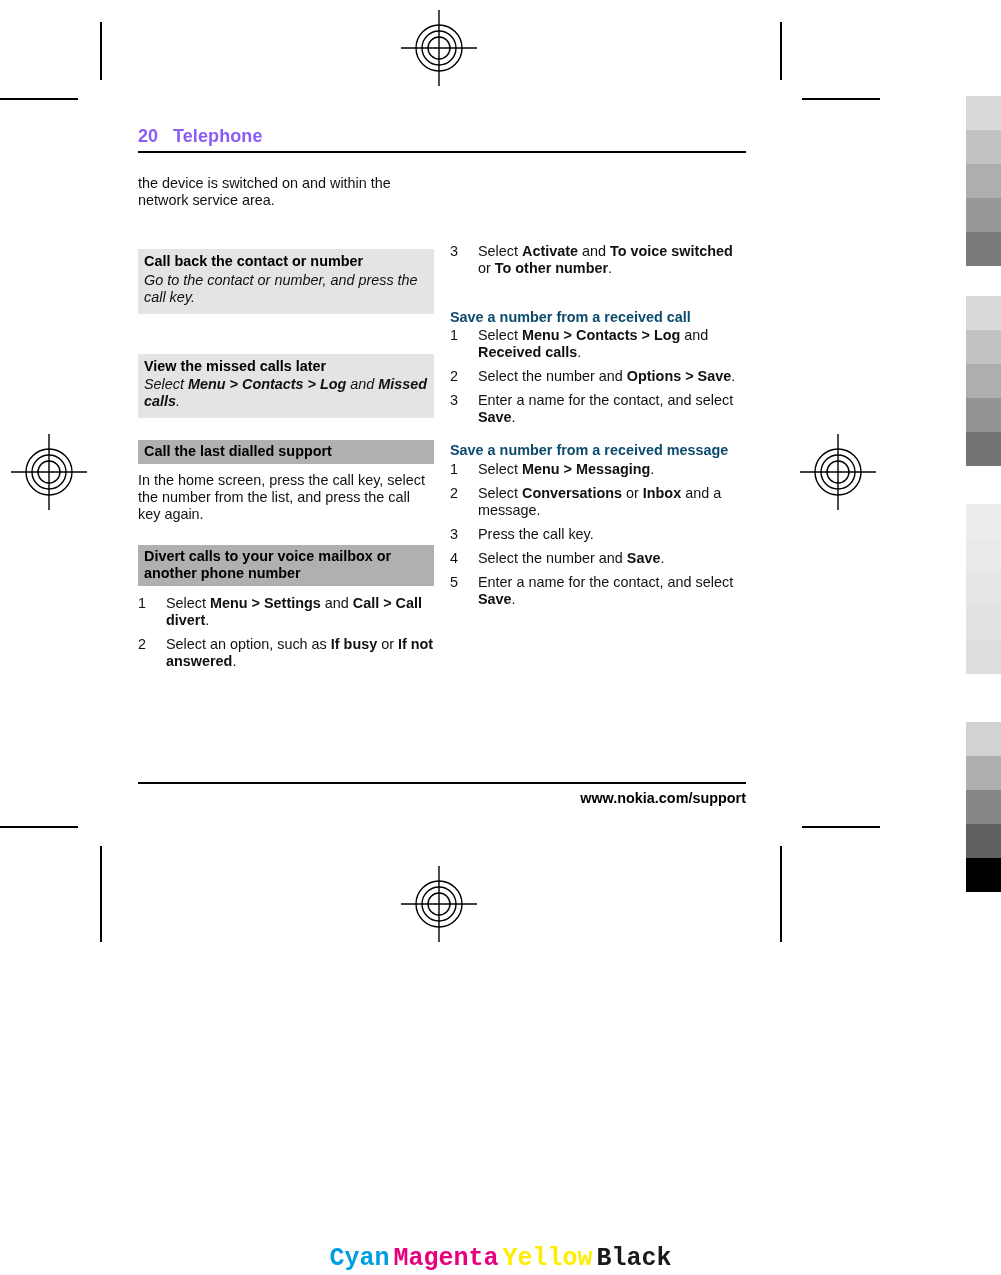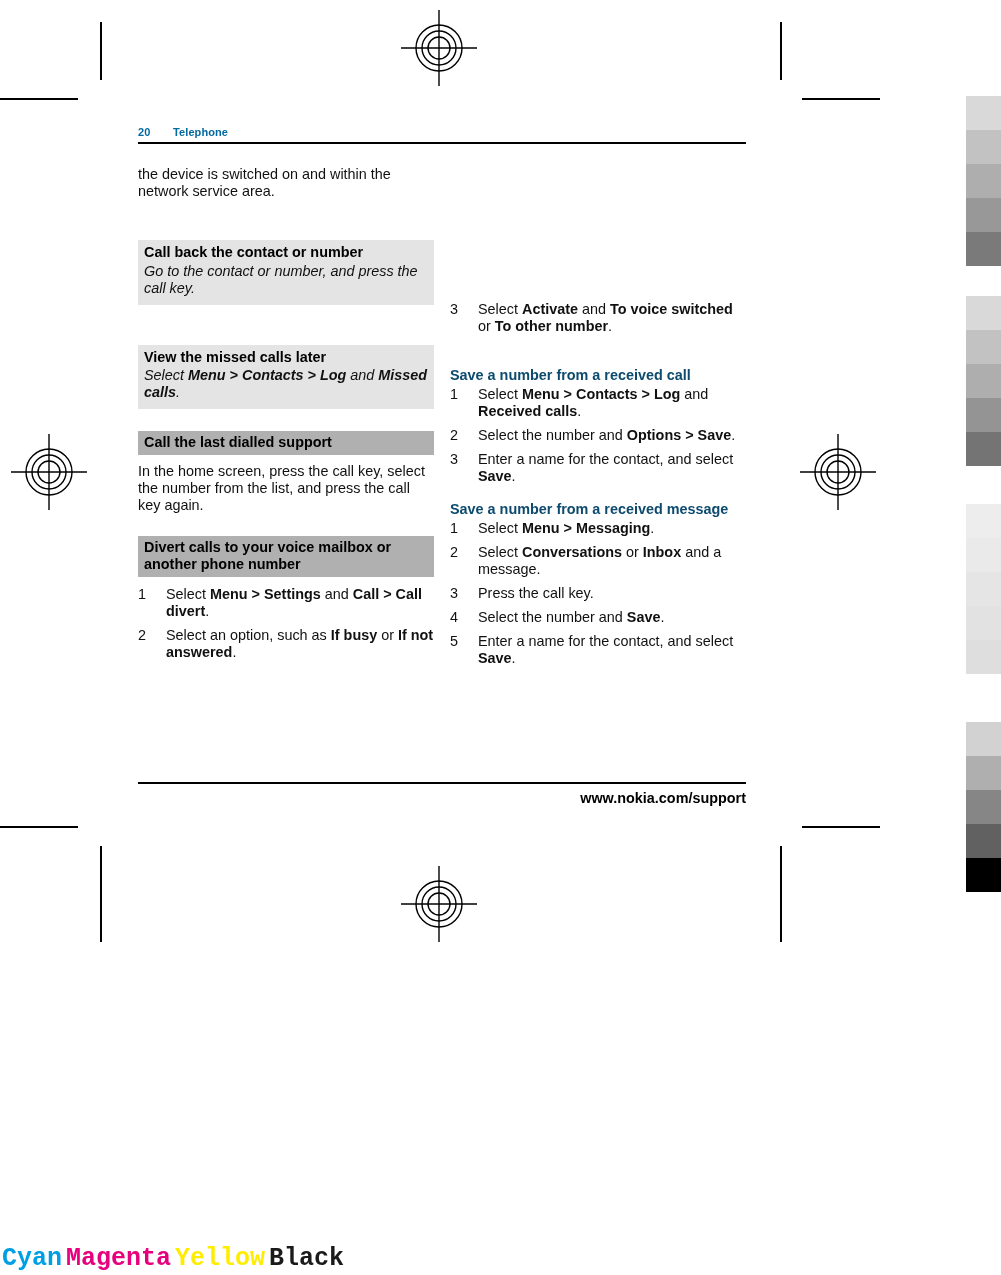--- a/index.html
+++ b/index.html
@@ -41,37 +41,37 @@
   .page {
     position: absolute;
     left: 138px;
     top: 126px;
     width: 608px;
   }
 
   .running-head {
     display: flex;
     align-items: baseline;
-    font-size: 11px;
-    font-weight: bold;
-    color: #0369a1;
+    font-size: 18px;
+    font-weight: bold;
+    color: #8b5cf6;
     letter-spacing: 0.1px;
     padding-bottom: 4px;
   }
   .running-head .pg { width: 35px; }
   .rule {
     border-top: 2px solid #000;
     width: 608px;
     margin-bottom: 22px;
   }
 
   .columns {
     display: flex;
     gap: 16px;
-    align-items: flex-end;
+    align-items: center;
   }
   .col { width: 296px; }
 
   
   p, .para {
     margin: 0 0 0 0;
     font-size: 14.4px;
     line-height: 1.18;
     color: #111;
   }
@@ -162,21 +162,21 @@
     color: #000;
     padding-top: 6px;
   }
 
   
   .cmyk {
     position: absolute;
     left: 0;
     top: 1244px;
     width: 1001px;
-    text-align: left;
+    text-align: center;
     font-family: "Liberation Mono", "DejaVu Sans Mono", monospace;
     font-size: 25px;
     font-weight: bold;
     letter-spacing: 0px;
   }
   .cmyk span { padding: 0 2px; }
 </style>
 </head>
 <body>
 

